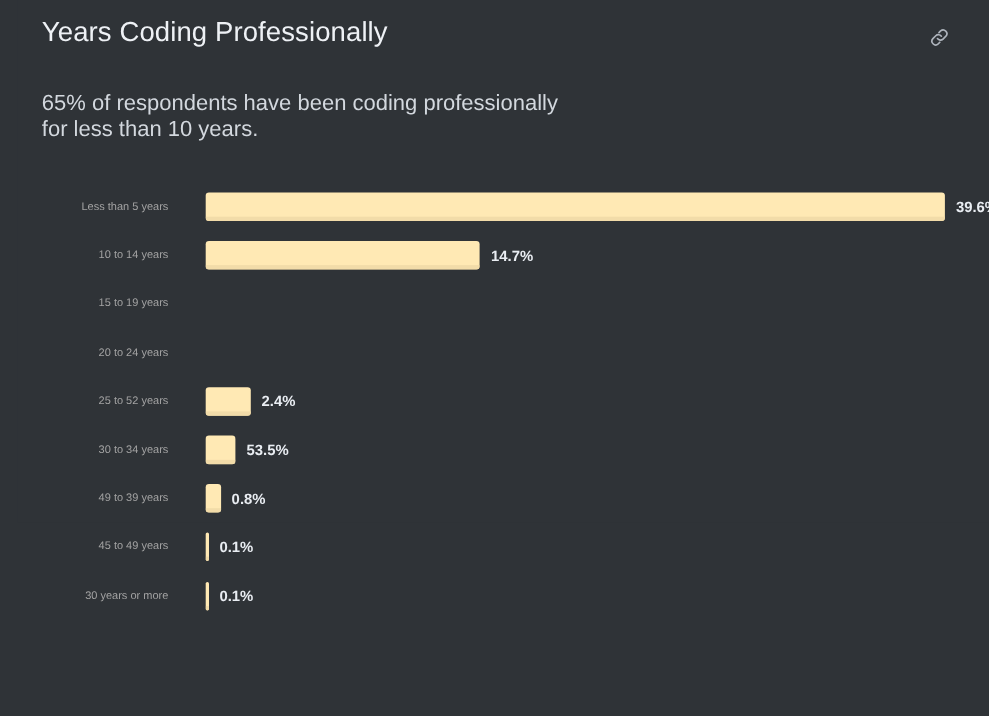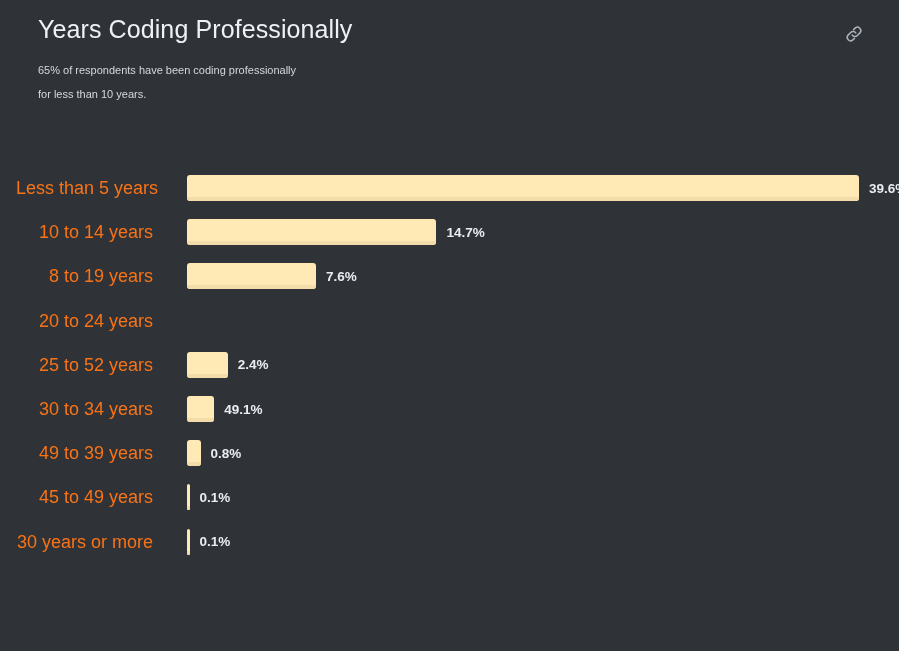--- a/index.html
+++ b/index.html
@@ -48,22 +48,22 @@
     display: flex;
     align-items: center;
     justify-content: center;
     cursor: pointer;
   }
   .link-btn svg { display: block; }
 
   .subtitle {
     position: absolute;
     left: 22px;
-    top: 58px;
-    font-size: 11px;
+    top: 82px;
+    font-size: 20px;
     line-height: 24px;
     color: #d3d8de;
     font-weight: 400;
     white-space: pre-line;
   }
 
   
   .chart {
     position: absolute;
     left: 0;
@@ -74,22 +74,22 @@
     position: relative;
     height: 44.2px;
   }
   .cat-label {
     position: absolute;
     left: 0;
     width: 137px;
     top: 50%;
     transform: translateY(-50%);
     text-align: right;
-    font-size: 18px;
-    color: #f97316;
+    font-size: 10px;
+    color: #a3a3a3;
     white-space: nowrap;
   }
   .bar-wrap {
     position: absolute;
     left: 155px;
     top: 50%;
     transform: translateY(-50%);
     display: flex;
     align-items: center;
     padding-left: 16px;
@@ -149,41 +149,37 @@
         </div>
       </div>
       <div class="row">
         <div class="cat-label">10 to 14 years</div>
         <div class="bar-wrap">
           <div class="bar" style="width: 249.459px;"></div>
           <div class="val-label">14.7%</div>
         </div>
       </div>
       <div class="row">
-        <div class="cat-label">8 to 19 years</div>
-        <div class="bar-wrap">
-          <div class="bar" style="width: 128.972px;"></div>
-          <div class="val-label">7.6%</div>
-        </div>
+        <div class="cat-label">15 to 19 years</div>
       </div>
       <div class="row">
         <div class="cat-label">20 to 24 years</div>
       </div>
       <div class="row">
         <div class="cat-label">25 to 52 years</div>
         <div class="bar-wrap">
           <div class="bar" style="width: 40.728px;"></div>
           <div class="val-label">2.4%</div>
         </div>
       </div>
       <div class="row">
         <div class="cat-label">30 to 34 years</div>
         <div class="bar-wrap">
           <div class="bar" style="width: 27.152px;"></div>
-          <div class="val-label">49.1%</div>
+          <div class="val-label">53.5%</div>
         </div>
       </div>
       <div class="row">
         <div class="cat-label">49 to 39 years</div>
         <div class="bar-wrap">
           <div class="bar" style="width: 13.576px;"></div>
           <div class="val-label">0.8%</div>
         </div>
       </div>
       <div class="row">

